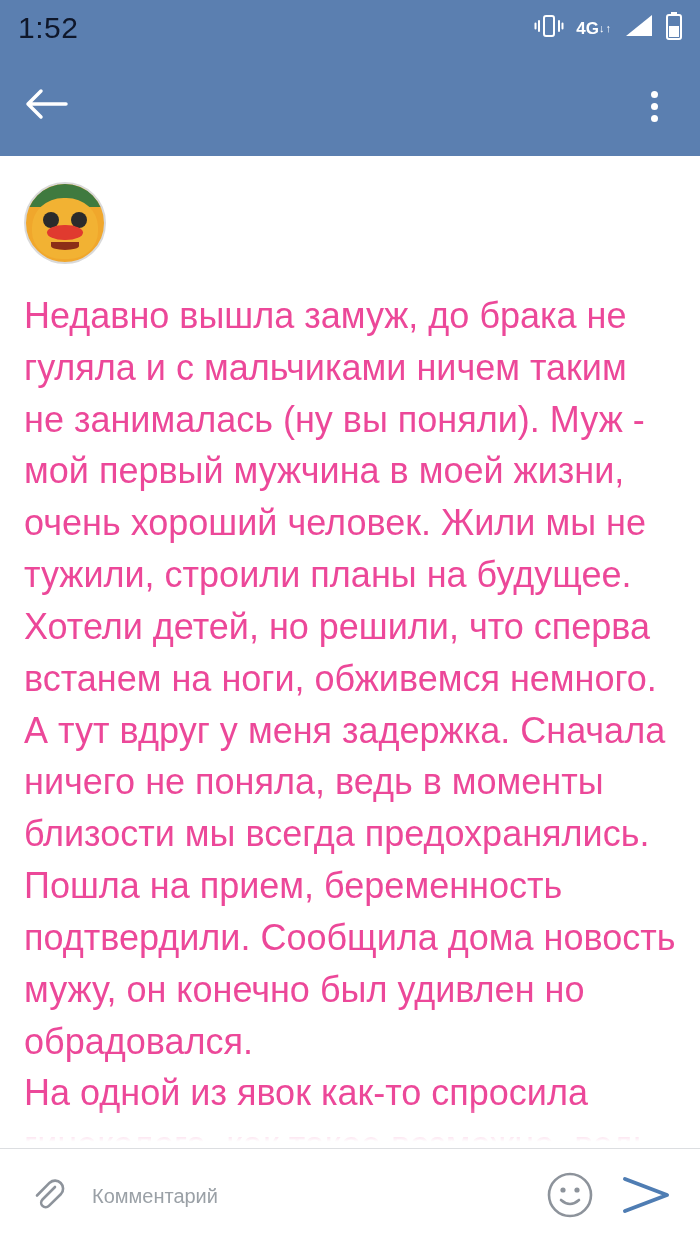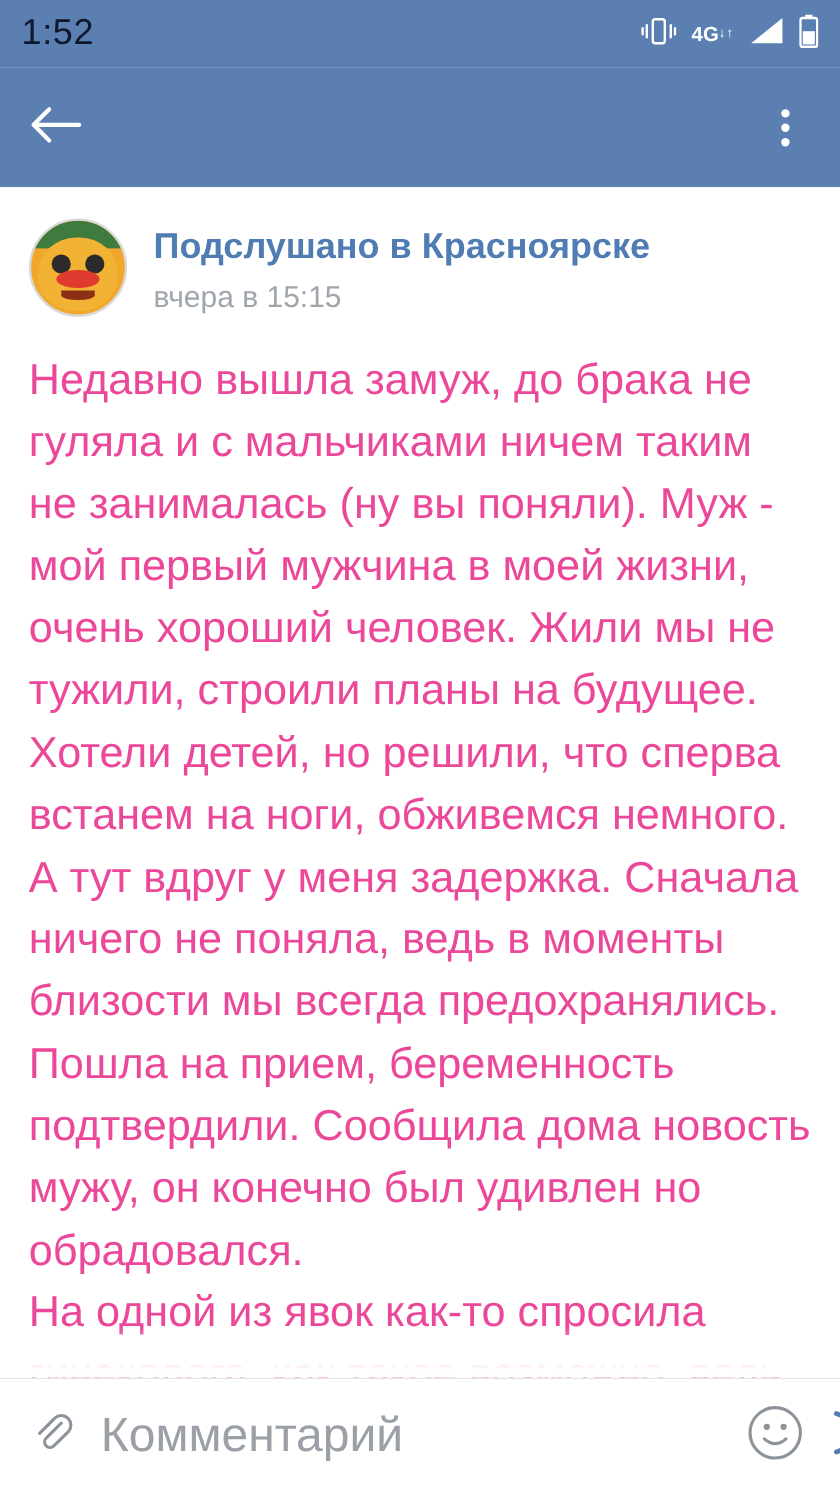--- a/index.html
+++ b/index.html
@@ -163,21 +163,21 @@
     display: flex;
     align-items: center;
     padding: 0 26px;
     gap: 22px;
   }
   .attach-btn { width: 44px; height: 44px; display: flex; align-items: center; justify-content: center; cursor: pointer; }
   .comment-input {
     flex: 1 1 auto;
     border: none;
     outline: none;
-    font-size: 40px;
+    font-size: 20px;
     color: #9aa0a6;
     font-family: "Liberation Sans", sans-serif;
     background: transparent;
   }
   .comment-input::placeholder { color: #9aa0a6; }
   .smiley-btn { width: 52px; height: 52px; cursor: pointer; display:flex; align-items:center; justify-content:center;}
   .send-btn { width: 56px; height: 52px; cursor: pointer; display:flex; align-items:center; justify-content:center; }
 </style>
 </head>
 <body>
@@ -230,24 +230,20 @@
   <div class="content">
     <div class="post-header">
       <div class="avatar">
         <div class="av-top"></div>
         <div class="av-face"></div>
         <div class="av-eye l"></div>
         <div class="av-eye r"></div>
         <div class="av-nose"></div>
         <div class="av-mouth"></div>
       </div>
-      <div class="post-meta">
-        <div class="post-author">Подслушано в Красноярске</div>
-        <div class="post-time">вчера в 15:15</div>
-      </div>
     </div>
 
     <div class="post-text">
       <p>Недавно вышла замуж, до брака не гуляла и с мальчиками ничем таким не занималась (ну вы поняли). Муж - мой первый мужчина в моей жизни, очень хороший человек. Жили мы не тужили, строили планы на будущее. Хотели детей, но решили, что сперва встанем на ноги, обживемся немного. А тут вдруг у меня задержка. Сначала ничего не поняла, ведь в моменты близости мы всегда предохранялись. Пошла на прием, беременность подтвердили. Сообщила дома новость мужу, он конечно был удивлен но обрадовался.</p>
       <p>На одной из явок как-то спросила гинеколога, как такое возможно, ведь мы предохранялись? Она сперва пожала плечами, а потом спросила как конкретно мы предохранялись? Муж мой всё время пользовался презервативами. Он сказал, что мужское семя для женщины очень</p>
     </div>
 
     <div class="fade-bottom"></div>
   </div>
 

